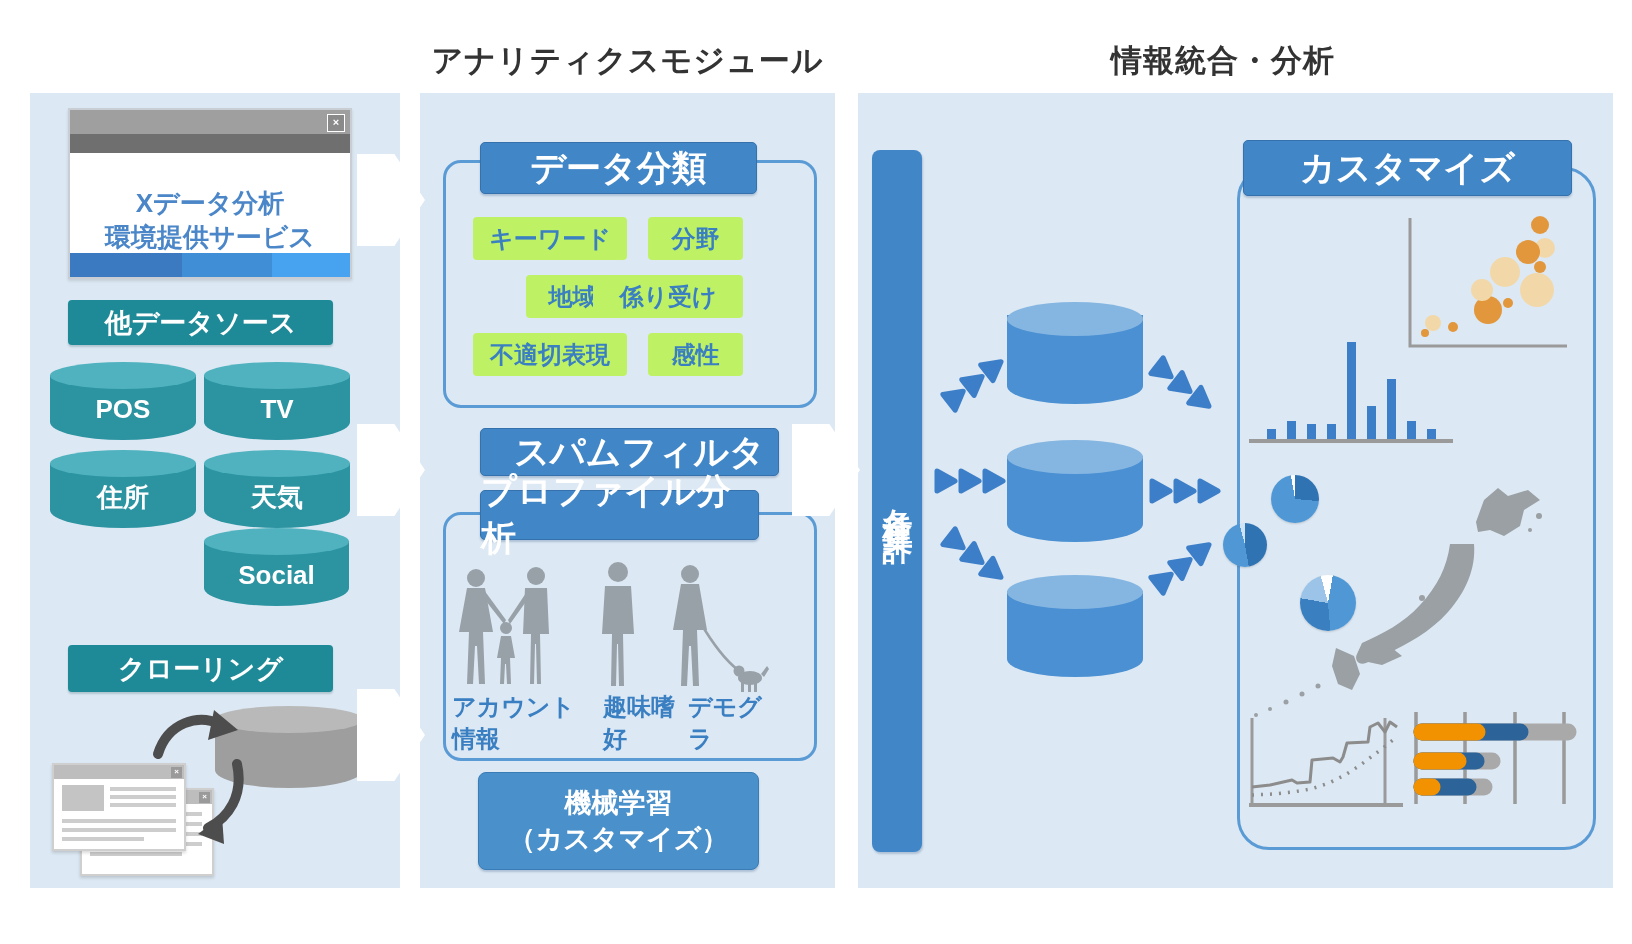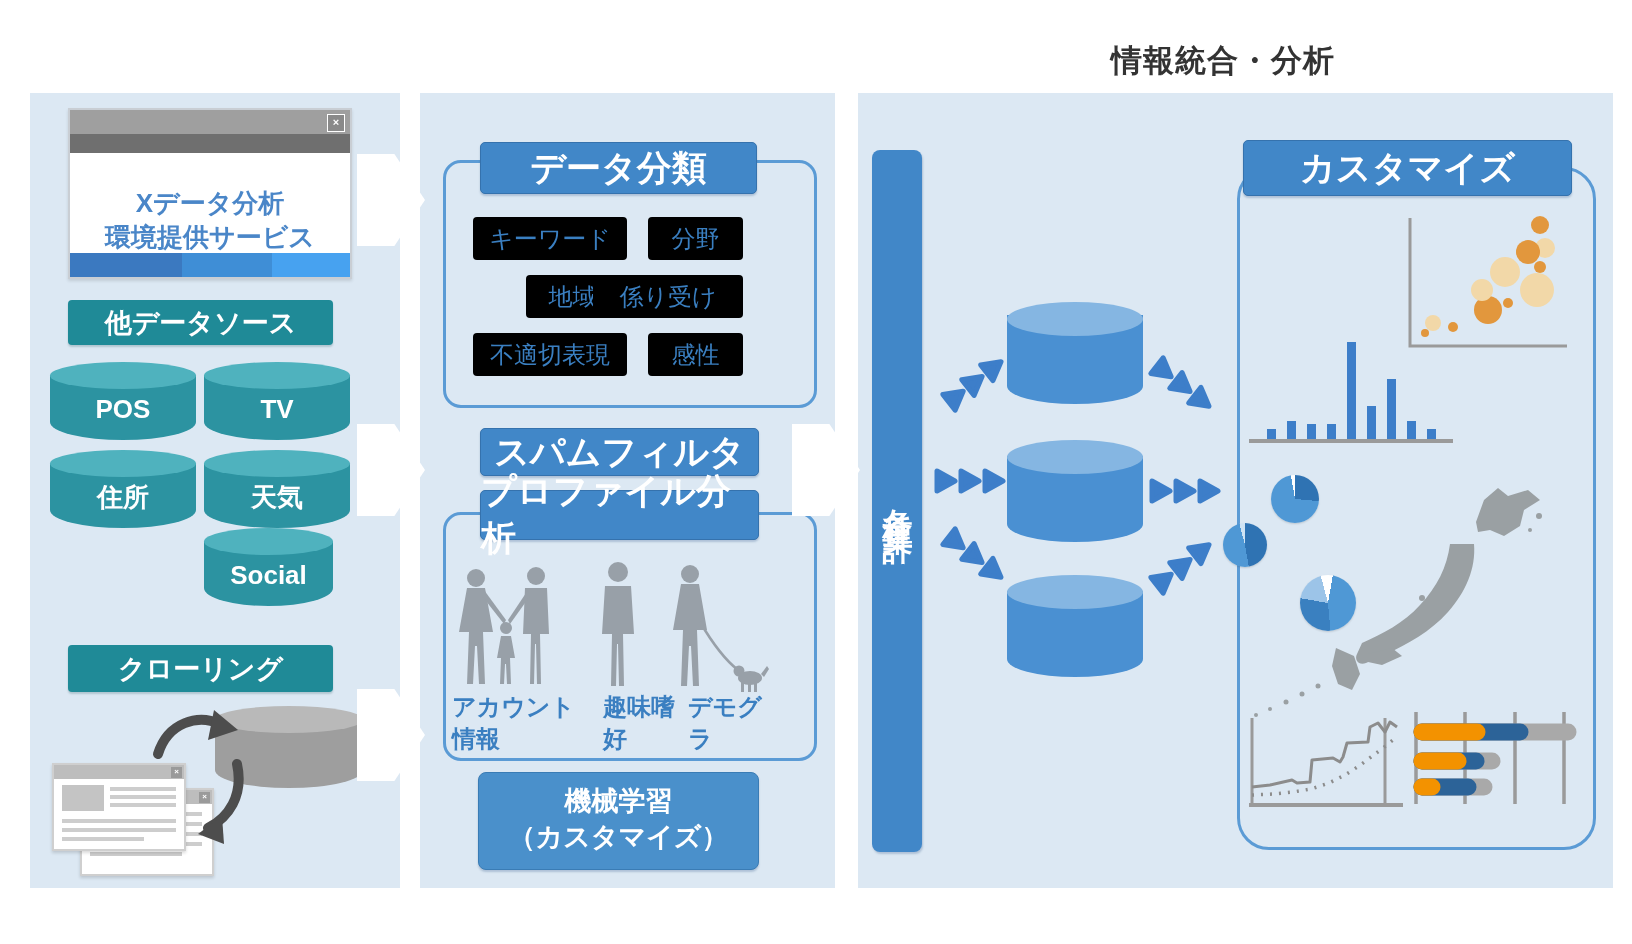--- a/index.html
+++ b/index.html
@@ -6,21 +6,21 @@
   #canvas{position:relative;width:1632px;height:944px;background:#ffffff;overflow:hidden;
           font-family:"Liberation Sans","DejaVu Sans",sans-serif;}
   .panel{position:absolute;background:#dce8f3;}
   .big-title{position:absolute;top:40px;font-size:31px;font-weight:bold;color:#333;text-align:center;letter-spacing:1px;}
   
   .blue-head{position:absolute;background:#4187c8;border:1px solid #3572ad;border-radius:5px;
              color:#fff;font-weight:bold;font-size:35px;display:flex;align-items:center;justify-content:center;
              box-shadow:0 2px 2px rgba(40,80,130,.25);z-index:3;}
   .teal-head{position:absolute;background:#1f8a97;border-radius:4px;color:#fff;font-weight:bold;font-size:27px;
              display:flex;align-items:center;justify-content:center;box-shadow:0 2px 2px rgba(0,60,70,.2);z-index:3;}
-  .tag{position:absolute;background:#000000;border-radius:4px;color:#3a7fc1;font-weight:normal;font-size:24px;
+  .tag{position:absolute;background:#bef264;border-radius:4px;color:#3a7fc1;font-weight:bold;font-size:24px;
        display:flex;align-items:center;justify-content:center;z-index:3;}
   .container-box{position:absolute;border:3px solid #5b9bd5;border-radius:18px;z-index:2;}
   
   .cyl{position:absolute;z-index:2;}
   .cyl .cbody{position:absolute;left:0;right:0;top:13px;bottom:0;background:var(--c);
               border-radius:0 0 50% 50% / 0 0 18px 18px;}
   .cyl .ctop{position:absolute;left:0;right:0;top:0;height:27px;background:var(--t);border-radius:50%;}
   .cyl .clabel{position:absolute;inset:0;padding-top:16px;display:flex;align-items:center;justify-content:center;
                color:#fff;font-weight:bold;font-size:26px;}
   .teal-cyl{--c:#2c93a1;--t:#4fb2be;}
@@ -65,20 +65,21 @@
   .p-label{position:absolute;color:#3a7fc1;font-weight:bold;font-size:24px;display:flex;align-items:center;
            justify-content:center;z-index:3;}
   .pie{position:absolute;border-radius:50%;z-index:4;box-shadow:0 1px 2px rgba(0,0,0,.15);}
   svg{position:absolute;overflow:visible;}
 </style>
 </head>
 <body>
 
 <div id="canvas">
 
+  <div class="big-title" style="left:420px;width:415px;">アナリティクスモジュール</div>
   <div class="big-title" style="left:858px;width:730px;">情報統合・分析</div>
 
   <div class="panel" style="left:30px;top:93px;width:370px;height:795px;"></div>
   <div class="panel" style="left:420px;top:93px;width:415px;height:795px;"></div>
   <div class="panel" style="left:858px;top:93px;width:755px;height:795px;"></div>
 
   <div class="chev" style="left:357px;top:154px;"></div>
   <div class="chev" style="left:357px;top:424px;"></div>
   <div class="chev" style="left:357px;top:689px;"></div>
   <div class="chev" style="left:792px;top:424px;"></div>
@@ -114,21 +115,21 @@
   <div class="cyl teal-cyl" style="left:50px;top:450px;width:146px;height:78px;">
     <div class="cbody"></div>
       <div class="ctop"></div>
     <div class="clabel">住所</div>
   </div>
   <div class="cyl teal-cyl" style="left:204px;top:450px;width:146px;height:78px;">
     <div class="cbody"></div>
       <div class="ctop"></div>
     <div class="clabel">天気</div>
   </div>
-  <div class="cyl teal-cyl" style="left:204px;top:528px;width:129px;height:78px;">
+  <div class="cyl teal-cyl" style="left:204px;top:528px;width:145px;height:78px;">
     <div class="cbody"></div>
       <div class="ctop"></div>
     <div class="clabel">Social</div>
   </div>
 
   <div class="teal-head" style="left:68px;top:645px;width:265px;height:47px;">クローリング</div>
 
   <div class="cyl gray-cyl" style="left:215px;top:706px;width:148px;height:82px;">
     <div class="cbody"></div>
       <div class="ctop"></div>
@@ -167,21 +168,21 @@
   <div class="container-box" style="left:443px;top:160px;width:368px;height:242px;"></div>
   <div class="blue-head" style="left:480px;top:142px;width:275px;height:50px;">データ分類</div>
 
   <div class="tag" style="left:473px;top:217px;width:154px;height:43px;">キーワード</div>
   <div class="tag" style="left:648px;top:217px;width:95px;height:43px;">分野</div>
   <div class="tag" style="left:482px;top:275px;width:93px;height:43px;margin-left:44px;">地域</div>
   <div class="tag" style="left:593px;top:275px;width:150px;height:43px;">係り受け</div>
   <div class="tag" style="left:473px;top:333px;width:154px;height:43px;">不適切表現</div>
   <div class="tag" style="left:648px;top:333px;width:95px;height:43px;">感性</div>
 
-  <div class="blue-head" style="left:480px;top:428px;width:277px;height:46px;">スパムフィルタ</div>
+  <div class="blue-head" style="left:480px;top:428px;width:277px;height:46px;padding-left:20px;">スパムフィルタ</div>
 
   <div class="container-box" style="left:443px;top:512px;width:368px;height:243px;"></div>
   <div class="blue-head" style="left:480px;top:490px;width:277px;height:48px;">プロファイル分析</div>
 
   <svg style="left:448px;top:556px;z-index:3;" width="352" height="150" viewBox="0 0 352 150" fill="#98a0a8">
     <circle cx="28" cy="22" r="9"></circle>
     <path d="M19,32 L37,32 L45,76 L35,76 L37,128 L31,128 L29,90 L27,90 L25,128 L19,128 L21,76 L11,76 Z"></path>
     <circle cx="58" cy="72" r="6"></circle>
     <path d="M53,80 L63,80 L67,102 L62,102 L63,128 L59,128 L58,108 L57,108 L56,128 L52,128 L53,102 L49,102 Z"></path>
     <circle cx="88" cy="20" r="9"></circle>
@@ -198,21 +199,21 @@
     <rect x="293" y="126" width="3" height="10"></rect>
     <rect x="300" y="126" width="3" height="10"></rect>
     <rect x="306" y="126" width="3" height="10"></rect>
     <path d="M313,118 l6,-8 l2,3 l-5,8 z"></path>
   </svg>
 
   <div class="p-label" style="left:452px;top:710px;width:145px;height:26px;">アカウント情報</div>
   <div class="p-label" style="left:603px;top:710px;width:85px;height:26px;">趣味嗜好</div>
   <div class="p-label" style="left:688px;top:710px;width:85px;height:26px;">デモグラ</div>
 
-  <div class="ml-box" style="left:478px;top:772px;width:279px;height:96px;font-family:Liberation Mono, monospace;">
+  <div class="ml-box" style="left:478px;top:772px;width:279px;height:96px;">
     <div>機械学習</div>
     <div>（カスタマイズ）</div>
   </div>
 
   <div class="agg-bar">
     <span>各種集計</span>
   </div>
 
   <div class="cyl blue-cyl" style="left:1007px;top:302px;width:136px;height:102px;">
     <div class="cbody"></div>

